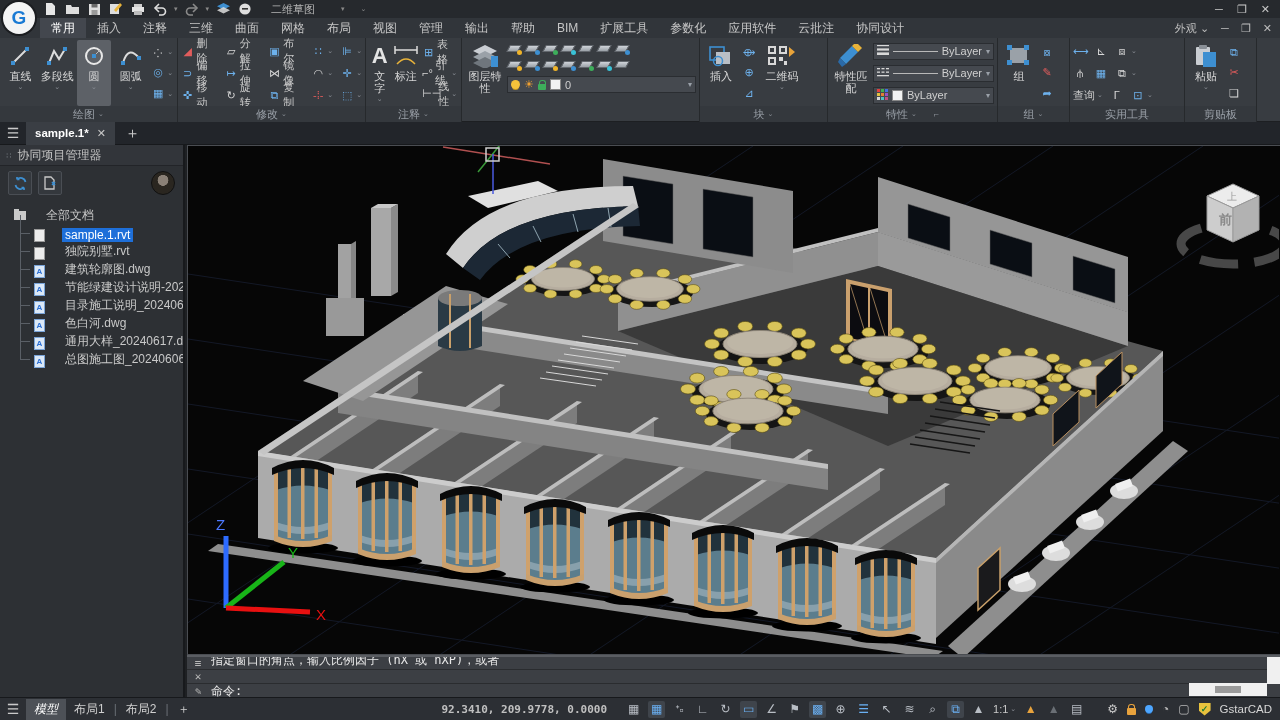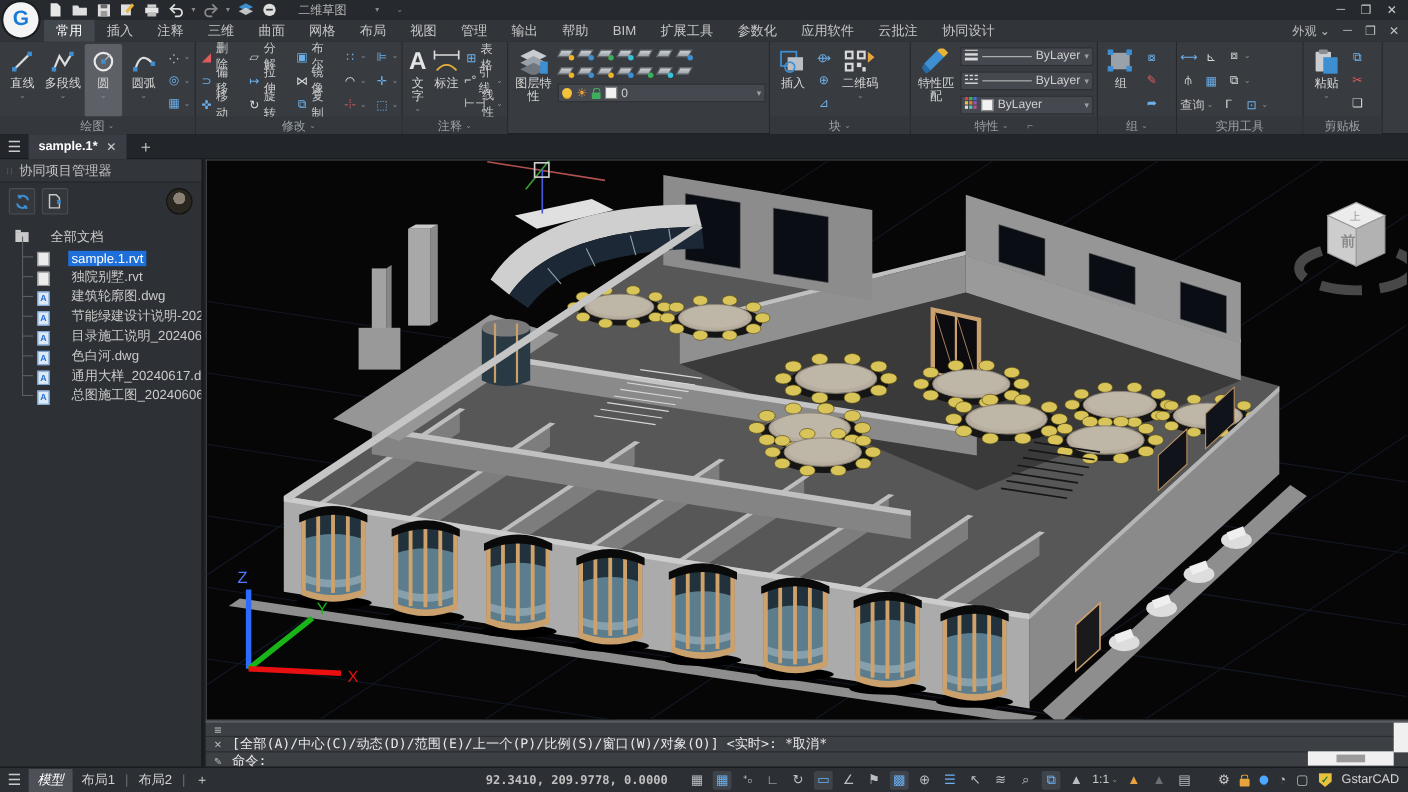--- a/index.html
+++ b/index.html
@@ -1044,24 +1044,24 @@
         <text x="28" y="384" font-size="15" fill="#4d79ff">Z</text>
         <text x="100" y="412" font-size="15" fill="#18b418">Y</text>
         <text x="128" y="474" font-size="15" fill="#e81010">X</text>
       </g>
     </svg>
   </div>
 
   <div id="cmd">
     <div class="crow">
       <span class="cgut">≡</span>
+      <span class="clip1">指定窗口的角点，输入比例因子 (nX 或 nXP)，或者</span>
     </div>
     <div class="crow h14">
       <span class="cgut">✕</span>
-      <span>[全部(A)/中心(C)/动态(D)/范围(E)/上一个(P)/比例(S)/窗口(W)/对象(O)] &lt;实时&gt;: *取消*</span>
     </div>
     <div class="crow h15">
       <span class="cgut">✎</span>
       <span>命令:</span>
     </div>
     <div id="vscroll"></div>
     <div id="hscroll">
         <div id="hthumb"></div>
       </div>
   </div>

